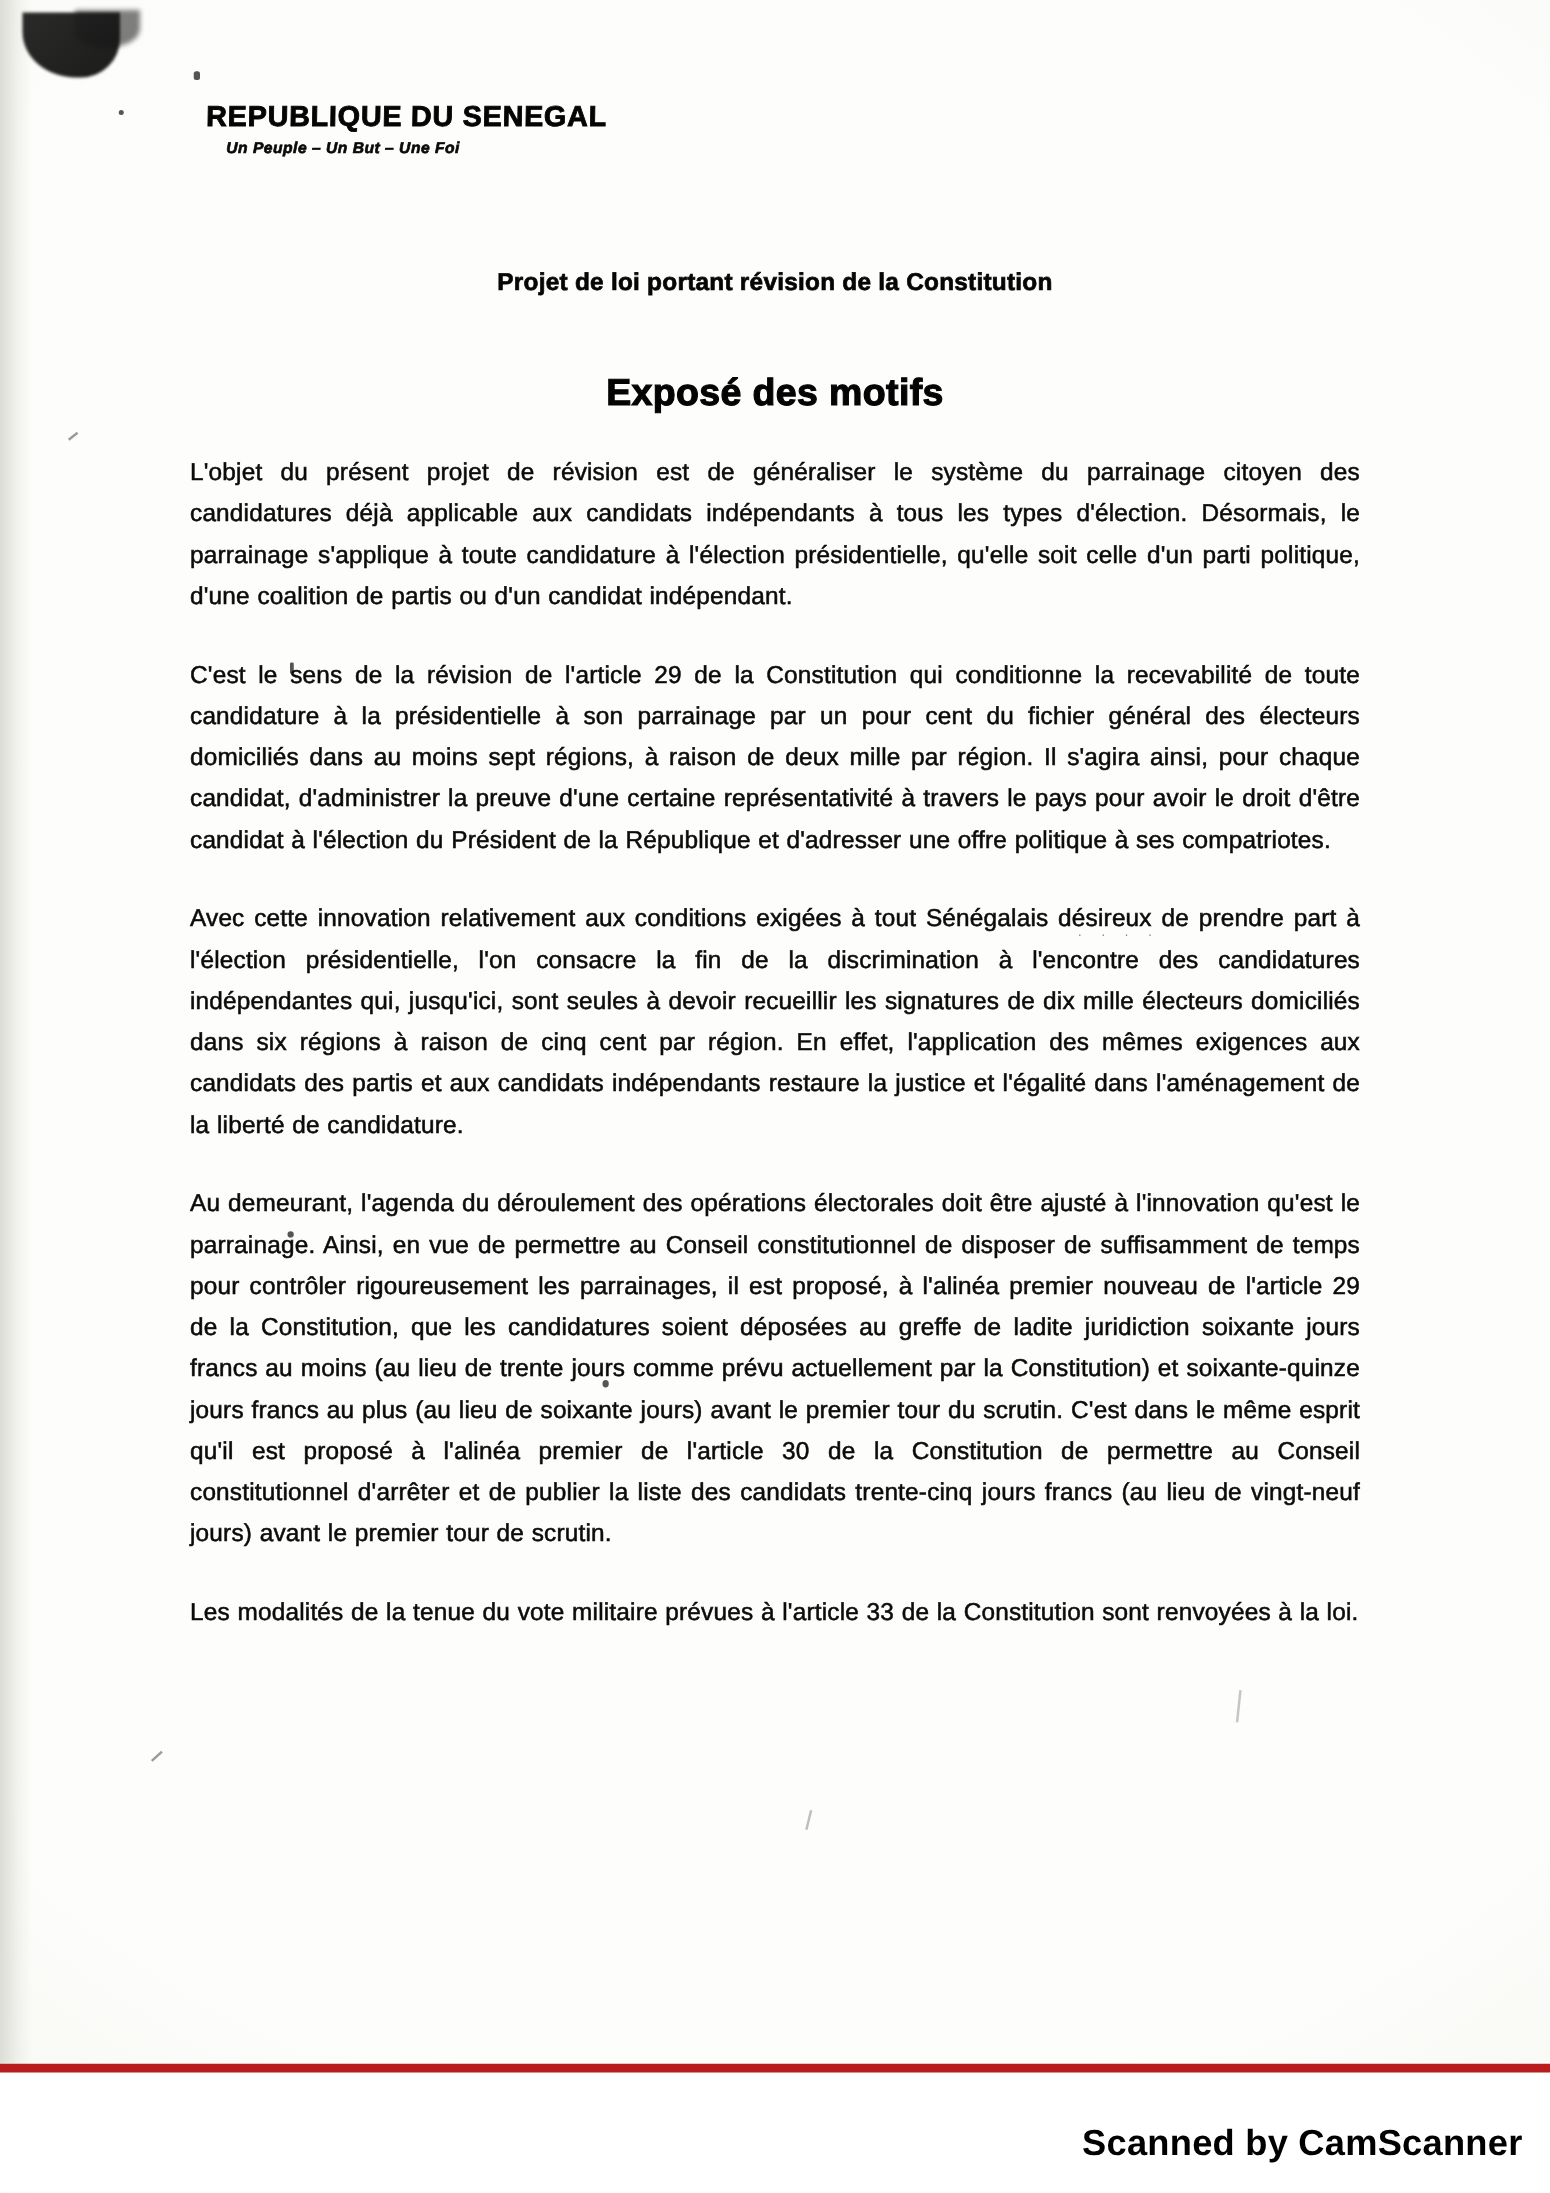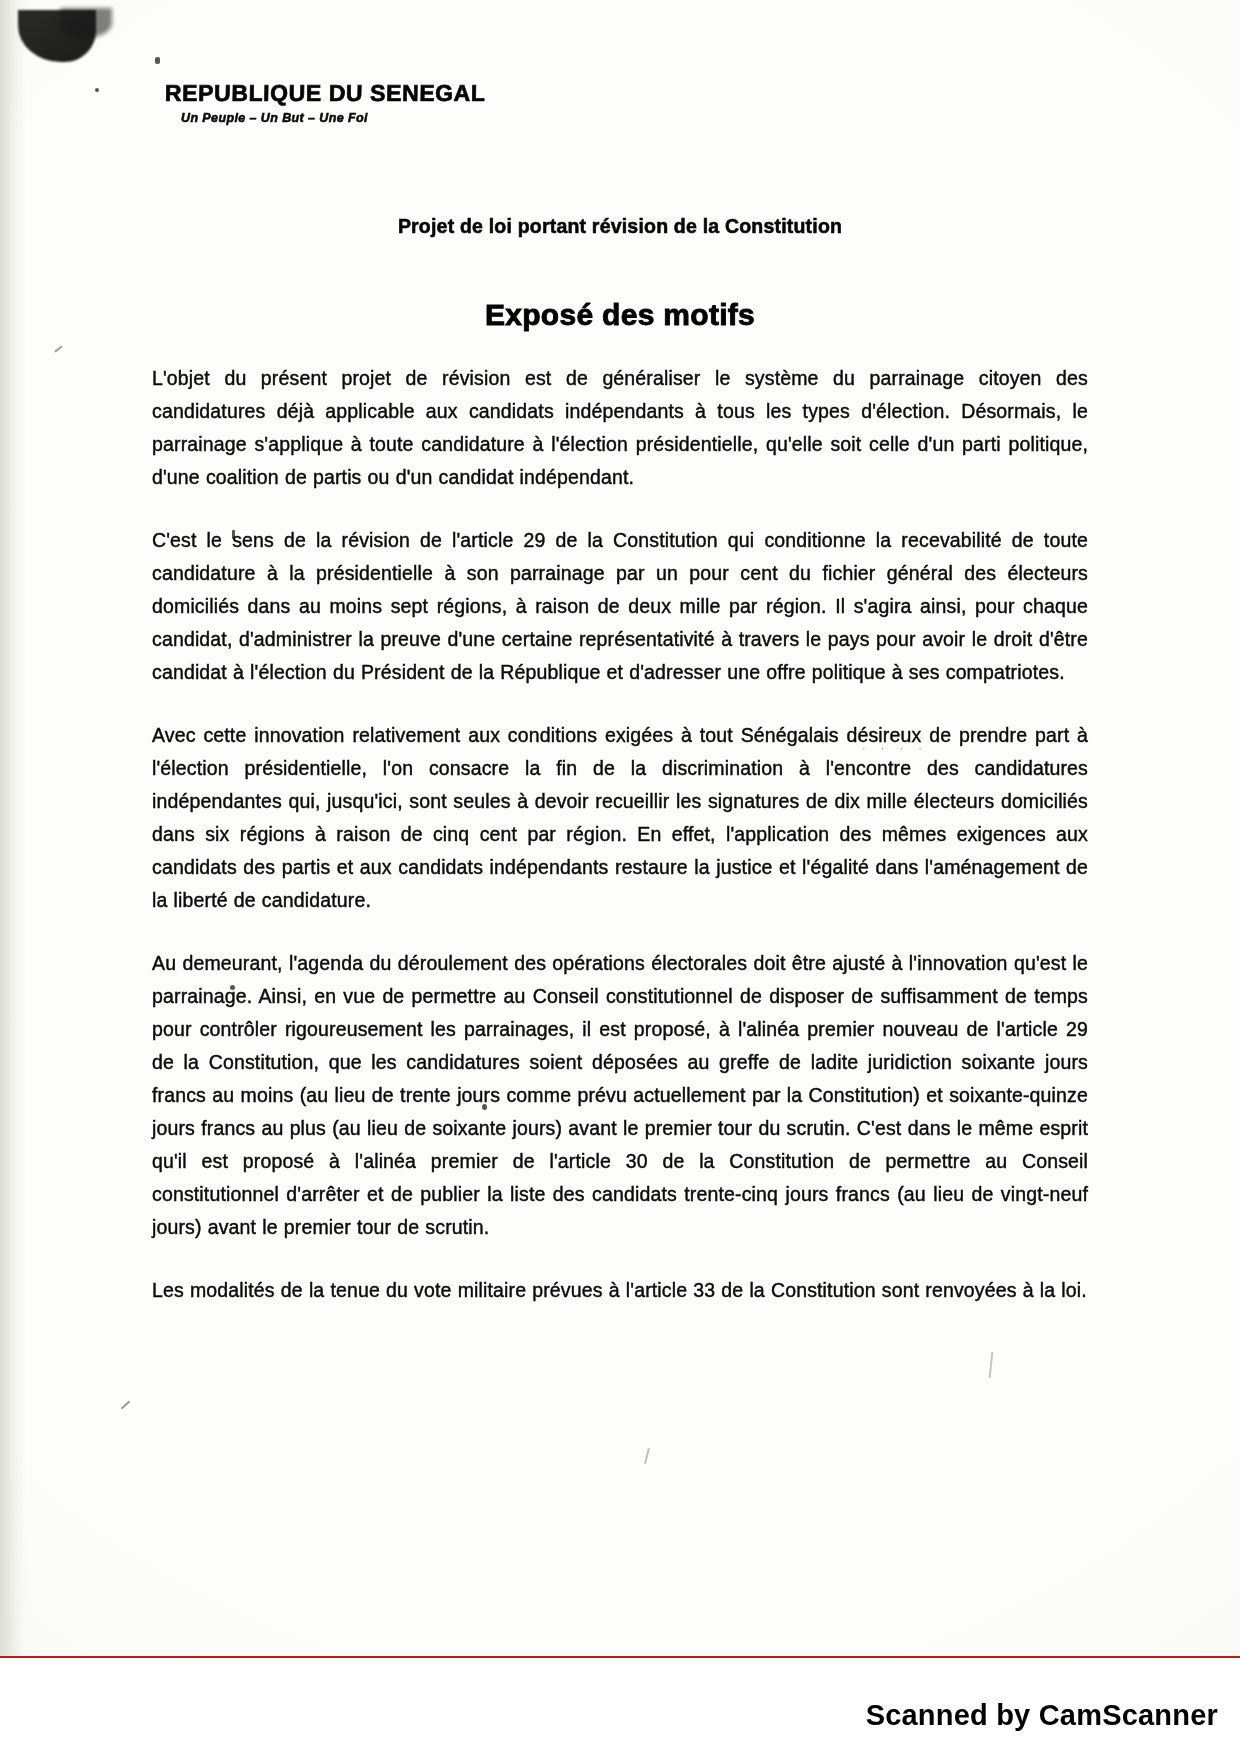--- a/index.html
+++ b/index.html
@@ -146,21 +146,21 @@
   }
   .para:last-child { margin-bottom: 0; }
 
   
   .footer-band {
     position: absolute;
     left: 0; right: 0;
     bottom: 0;
     height: 96px;
     background: #ffffff;
-    border-top: 2px solid #b91c1c;
+    border-top: 7px solid #b91c1c;
   }
   .footer-credit {
     position: absolute;
     right: 22px;
     bottom: 22px;
     font-size: 29px;
     font-weight: bold;
     color: #000000;
     letter-spacing: .2px;
     white-space: nowrap;

